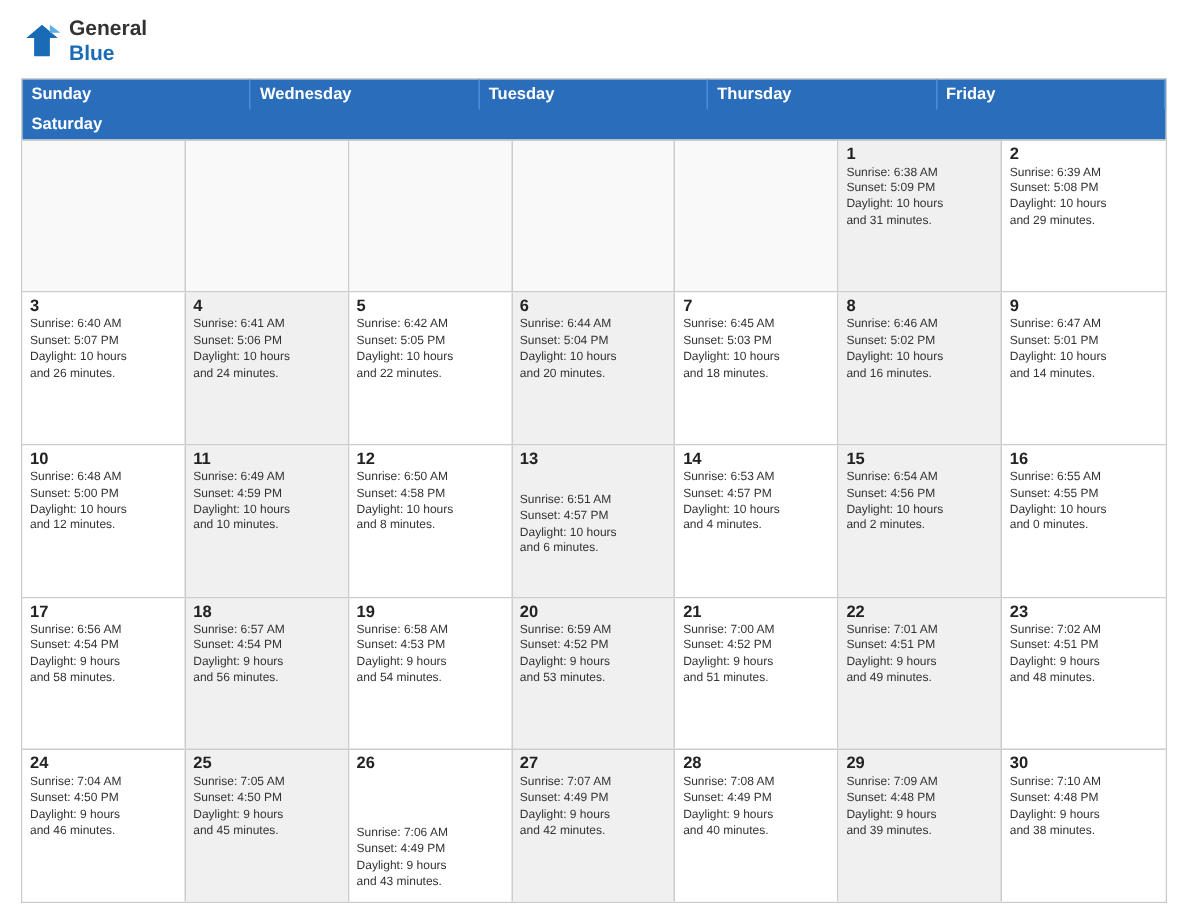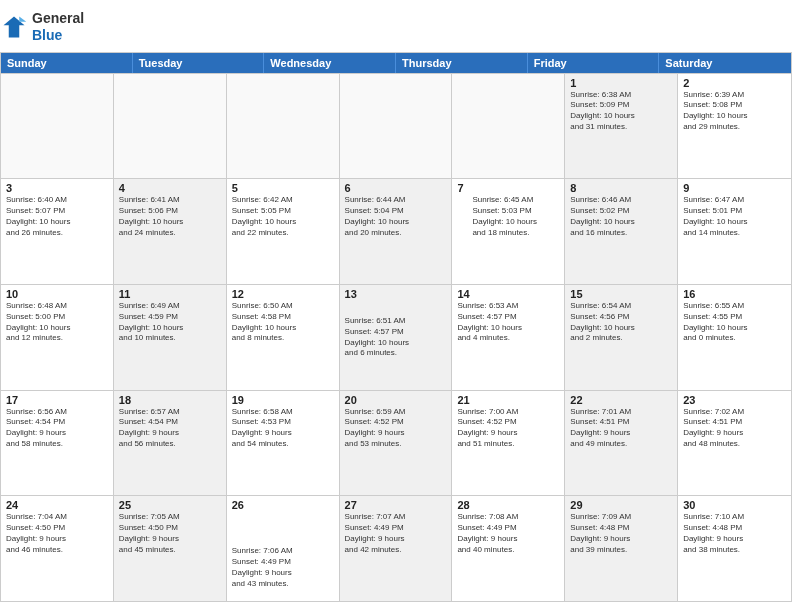--- a/index.html
+++ b/index.html
@@ -6,21 +6,21 @@
     body {
       font-family: Arial, sans-serif;
       background: #fff;
       width: 792px;
       height: 612px;
       overflow: hidden;
     }
     .page {
       width: 792px;
       height: 612px;
-      padding: 10px 0;
+      padding: 10px 14px;
       display: flex;
       flex-direction: column;
     }
     .header {
       display: flex;
       justify-content: space-between;
       align-items: flex-start;
       margin-bottom: 8px;
     }
     .logo {
@@ -52,21 +52,21 @@
       color: #555;
     }
     .calendar {
       flex: 1;
       display: flex;
       flex-direction: column;
       border: 1px solid #ccc;
     }
     .cal-header {
       display: grid;
-      grid-template-columns: repeat(6, 1fr);
+      grid-template-columns: repeat(5, 1fr);
       background: #2a6ebb;
     }
     .cal-header-cell {
       color: white;
       font-size: 11px;
       font-weight: bold;
       padding: 4px 6px;
       border-right: 1px solid #4a8edb;
       text-align: left;
     }
@@ -120,22 +120,22 @@
       <div class="logo-text">
         <div class="general">General</div>
         <div class="blue">Blue</div>
       </div>
     </div>
   </div>
 
   <div class="calendar">
     <div class="cal-header" id="cal-header">
         <div class="cal-header-cell">Sunday</div>
+        <div class="cal-header-cell">Wednesday</div>
         <div class="cal-header-cell">Tuesday</div>
-        <div class="cal-header-cell">Wednesday</div>
         <div class="cal-header-cell">Thursday</div>
         <div class="cal-header-cell">Friday</div>
         <div class="cal-header-cell">Saturday</div>
       </div>
     <div class="cal-body" id="cal-body">
         <div class="cal-row">
           <div class="cal-cell empty"></div>
           <div class="cal-cell empty"></div>
           <div class="cal-cell empty"></div>
           <div class="cal-cell empty"></div>
@@ -179,21 +179,21 @@
           </div>
           <div class="cal-cell shaded">
             <span class="day-num">6</span>
             <div class="cell-info" style="white-space: pre-line;">Sunrise: 6:44 AM
 Sunset: 5:04 PM
 Daylight: 10 hours
 and 20 minutes.</div>
           </div>
           <div class="cal-cell">
             <span class="day-num">7</span>
-            <div class="cell-info" style="white-space: pre-line; margin-left: 15px;">Sunrise: 6:45 AM
+            <div class="cell-info" style="white-space: pre-line;">Sunrise: 6:45 AM
 Sunset: 5:03 PM
 Daylight: 10 hours
 and 18 minutes.</div>
           </div>
           <div class="cal-cell shaded">
             <span class="day-num">8</span>
             <div class="cell-info" style="white-space: pre-line;">Sunrise: 6:46 AM
 Sunset: 5:02 PM
 Daylight: 10 hours
 and 16 minutes.</div>

